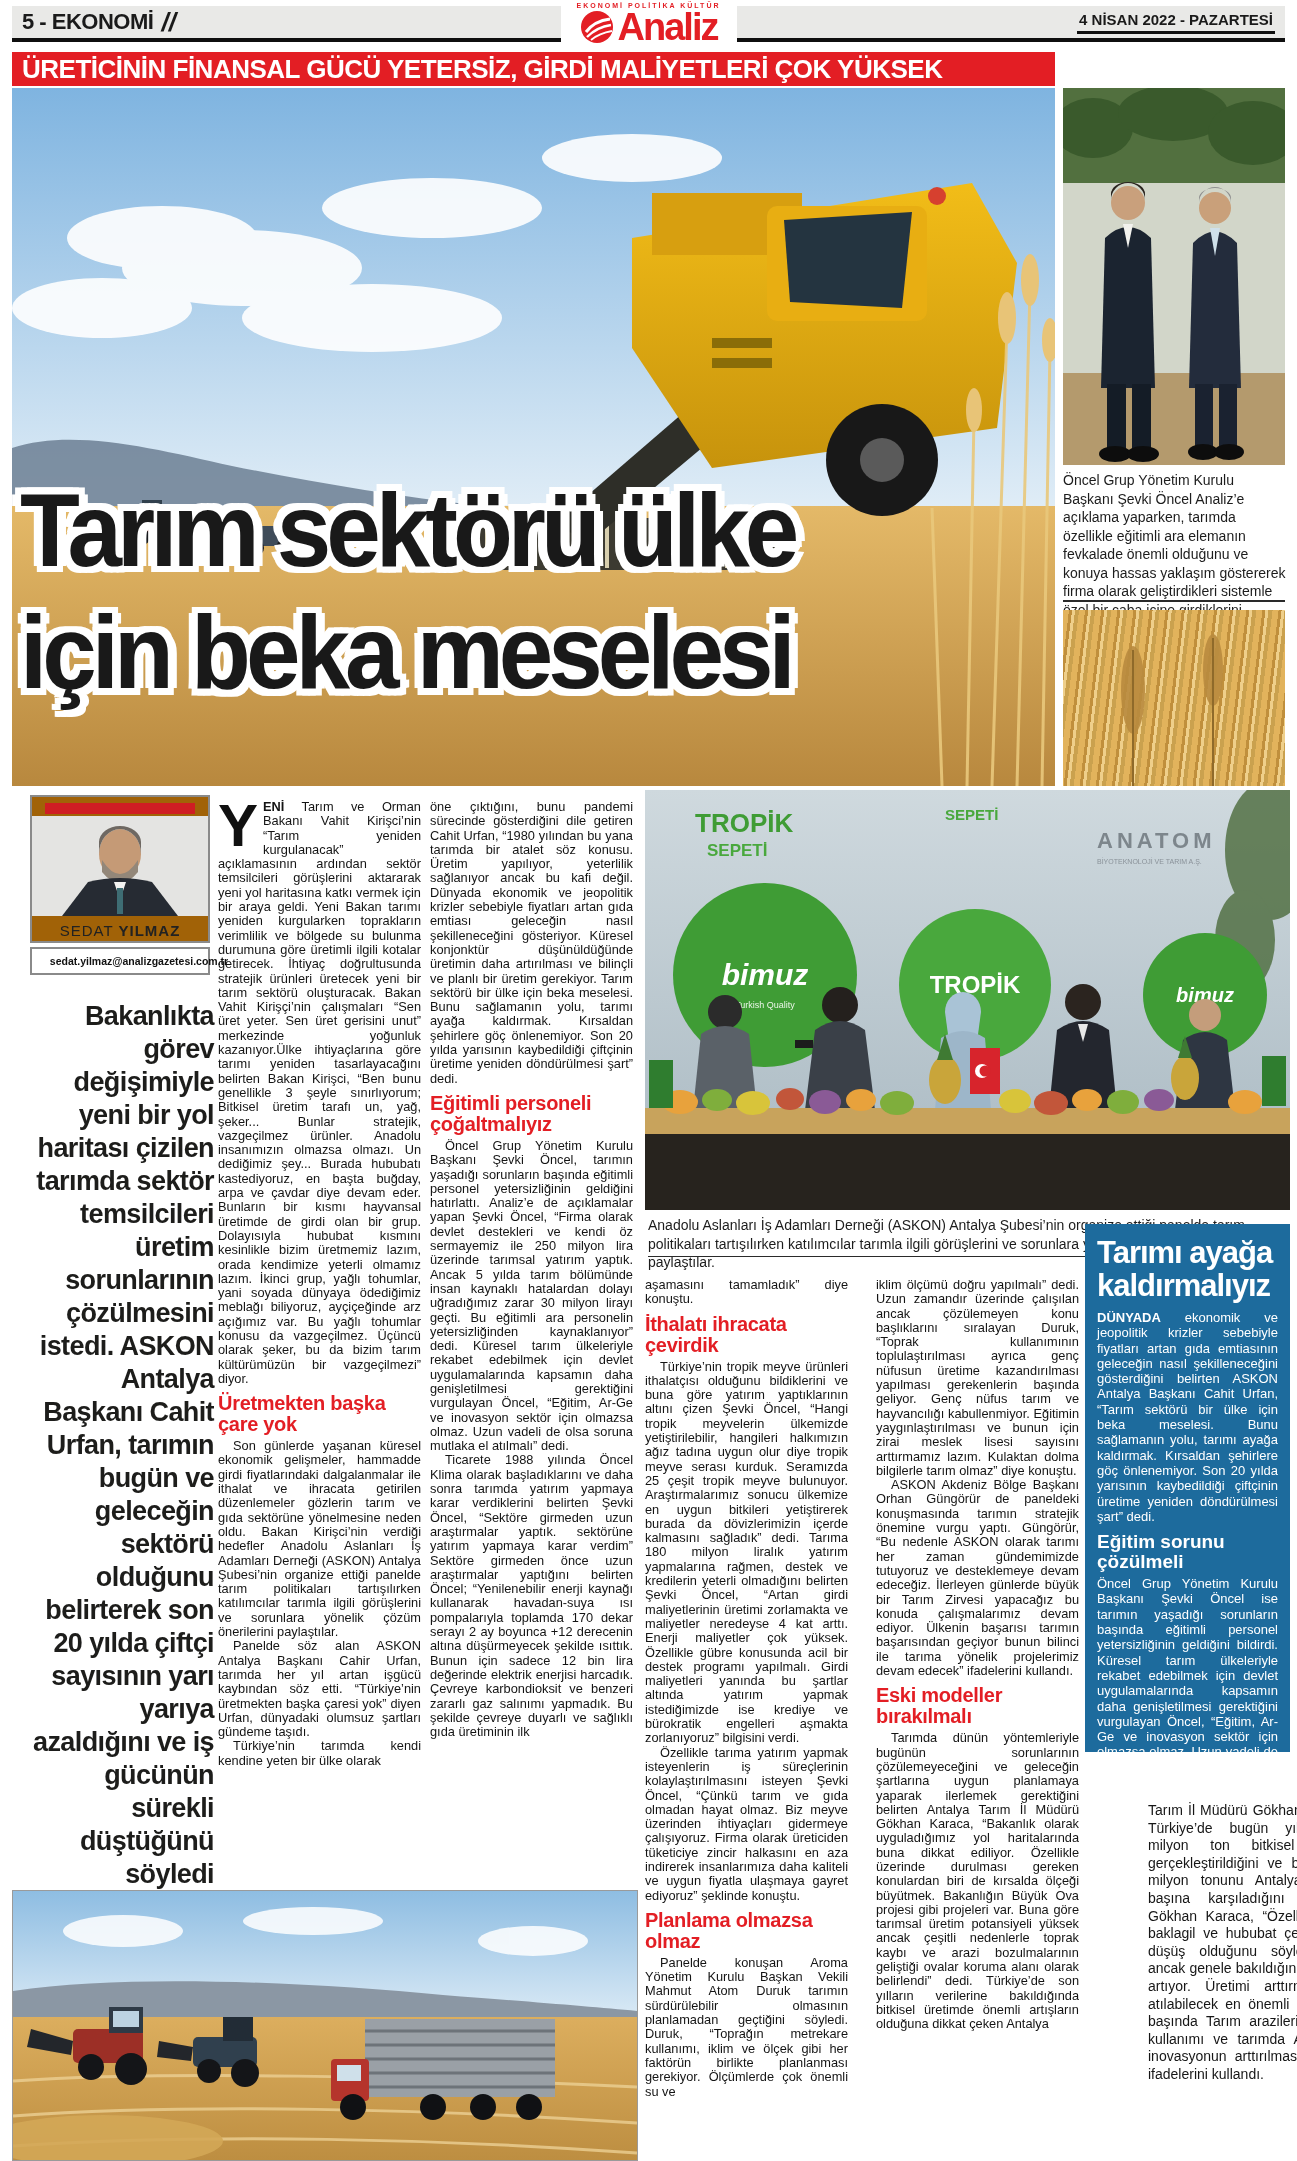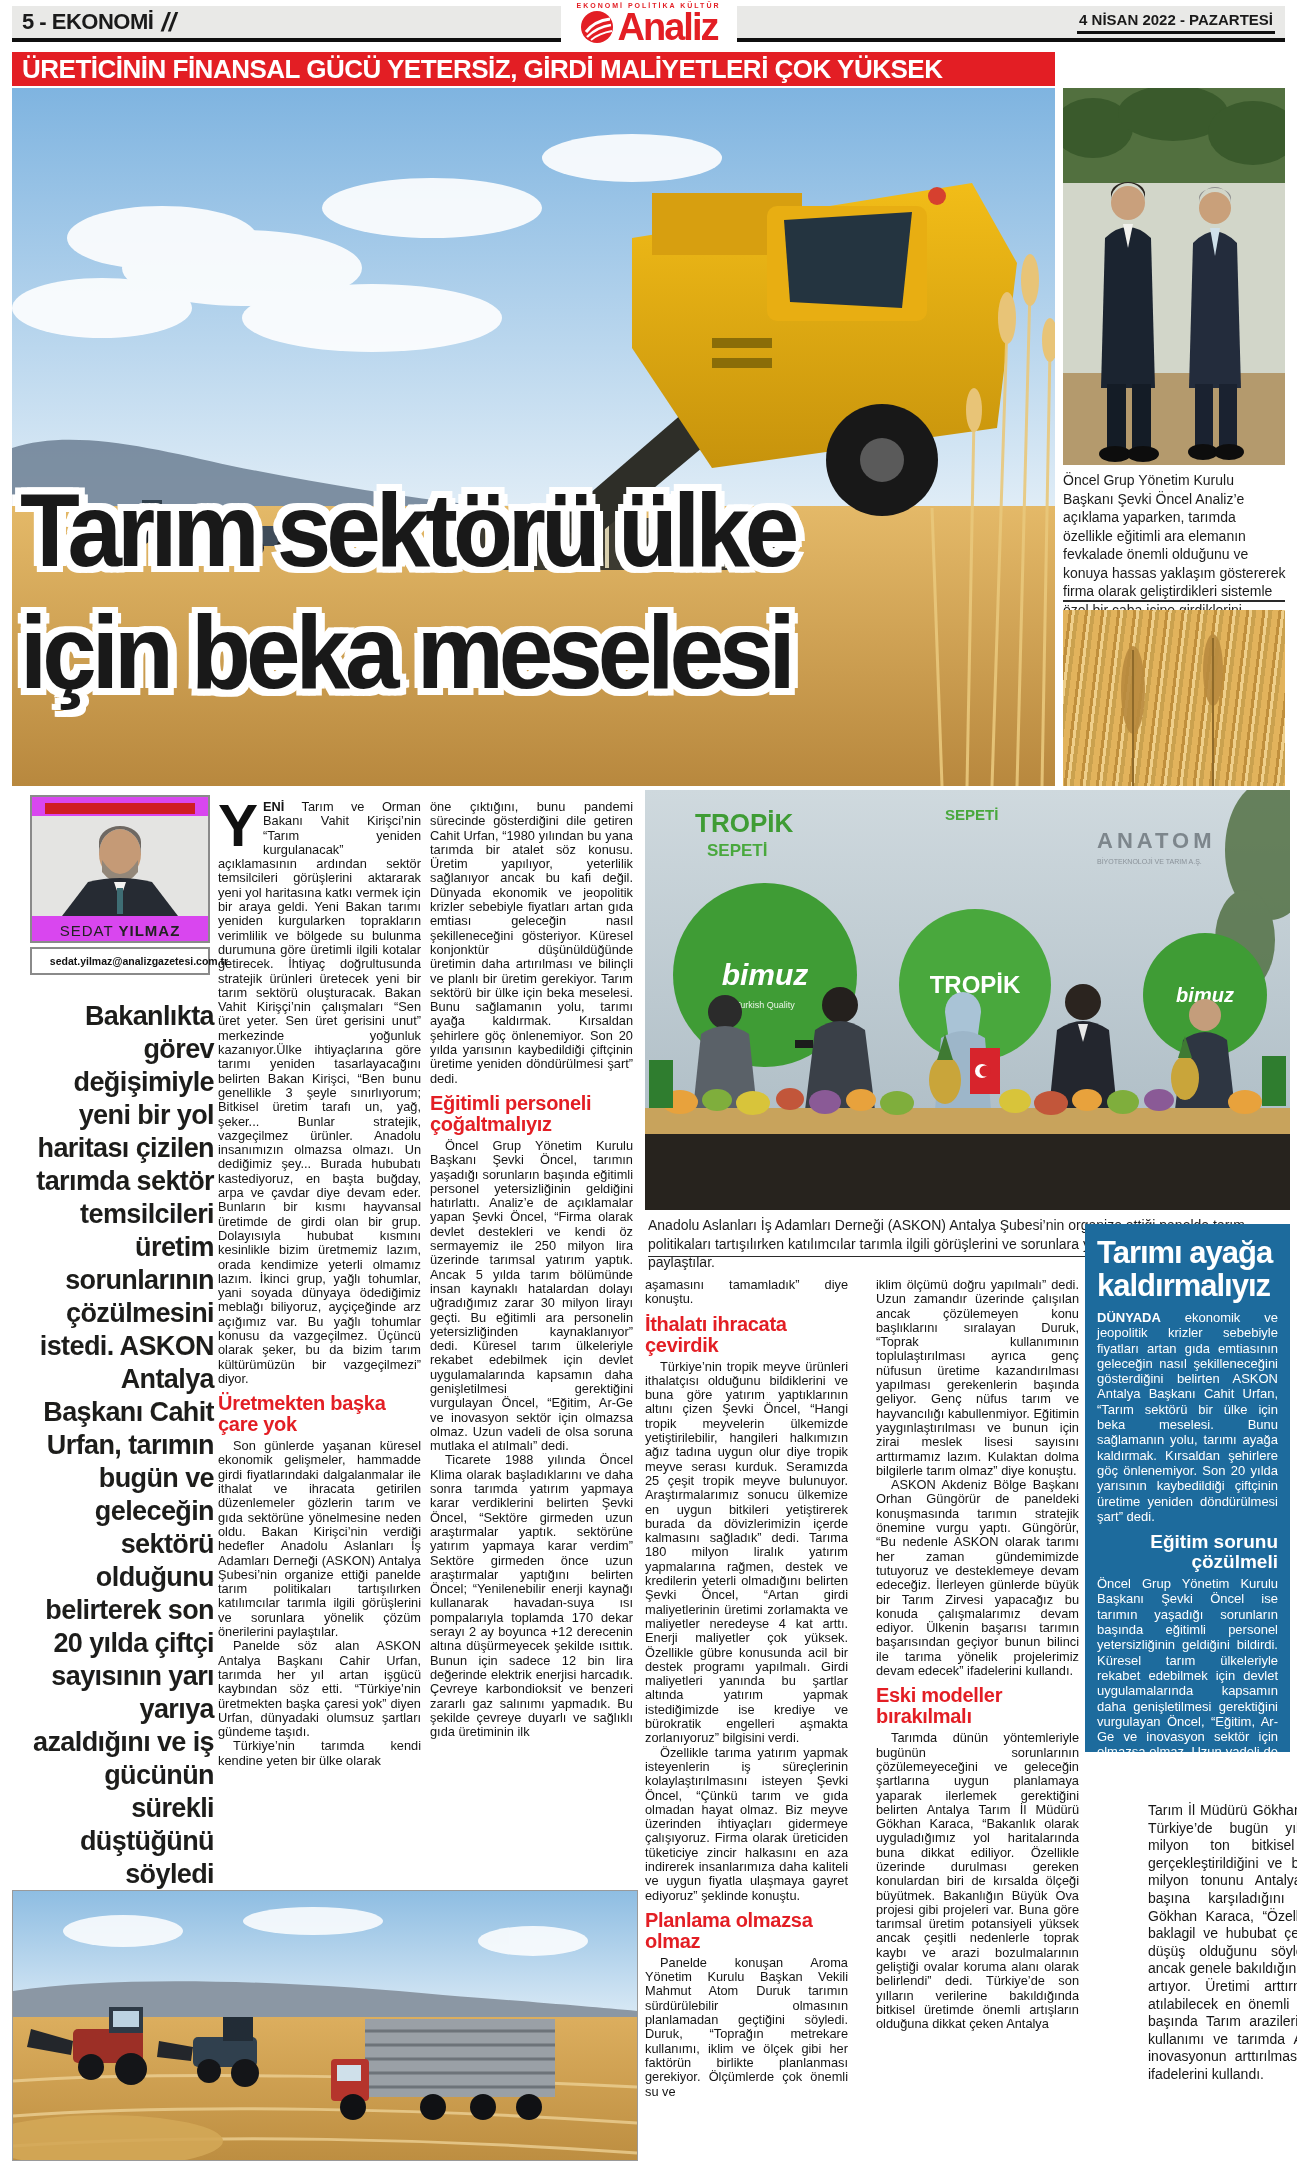--- a/index.html
+++ b/index.html
@@ -31,21 +31,21 @@
   .hl{left:20px;top:468px;z-index:4;font-weight:bold;font-size:98px;line-height:116px;letter-spacing:-5px;
       color:#191919;transform:scaleY(1.06);transform-origin:top left;white-space:nowrap;
       text-shadow:-6px -6px 0 #fff,0 -6px 0 #fff,6px -6px 0 #fff,-6px 0 0 #fff,6px 0 0 #fff,
                   -6px 6px 0 #fff,0 6px 0 #fff,6px 6px 0 #fff,-9px 0 0 #fff,9px 0 0 #fff;}
 
   
   .cap{font-size:14px;line-height:18.5px;color:#1c1c1c;font-weight:500;text-align:left;}
   .rule{border-top:2px solid #2a2a2a;height:0;}
 
   
-  .colmn-card{left:30px;top:795px;width:180px;height:148px;background:#d946ef;border:2px solid #8a8a8a;box-sizing:border-box;}
+  .colmn-card{left:30px;top:795px;width:180px;height:148px;background:#a16207;border:2px solid #8a8a8a;box-sizing:border-box;}
   .redbar{margin:6px auto 0 auto;width:150px;height:11px;background:#cf1d23;}
   .colmn-name{position:absolute;bottom:2px;left:0;width:100%;text-align:center;font-size:15px;letter-spacing:1px;color:#222;}
   .email-box{left:30px;top:947px;width:180px;height:28px;border:2px solid #8a8a8a;box-sizing:border-box;
              display:flex;align-items:center;justify-content:center;font-size:10.5px;font-weight:bold;color:#111;padding-left:38px;}
 
   
   .intro{left:22px;top:1000px;width:192px;text-align:right;font-weight:bold;font-size:27px;line-height:33px;
          color:#1d1d1b;letter-spacing:-0.6px;}
 
   
@@ -53,21 +53,21 @@
   .col p{margin:0;}
   .col p.ind{text-indent:15px;}
   .sub{color:#e31e24;font-size:20px;line-height:21px;font-weight:bold;margin:7px 0 4px 0;text-align:left;letter-spacing:-0.3px;}
   .dropcap{float:left;font-size:60px;line-height:48px;font-weight:bold;padding:2px 5px 0 0;color:#101010;}
 
   
   .sidebox{left:1085px;top:1224px;width:205px;height:528px;background:#1d6b9d;color:#fff;
            padding:12px 12px;box-sizing:border-box;overflow:hidden;}
   .sidebox h1{margin:0 0 8px 0;font-size:31px;line-height:33px;letter-spacing:-1px;}
   .sidebox p{margin:0;font-size:13px;line-height:15.3px;text-align:justify;}
-  .sidebox h2{margin:8px 0 4px 0;font-size:19px;line-height:20px;text-align:right;}
+  .sidebox h2{margin:8px 0 4px 0;font-size:19px;line-height:20px;}
   .side-after{left:1148px;top:1802px;width:207px;font-size:14px;line-height:17.6px;text-align:justify;color:#161616;}
 
   svg text{font-family:"Liberation Sans",sans-serif;}
 </style>
 </head>
 <body>
 
 <div class="page">
 
   <div class="abs hdr">

